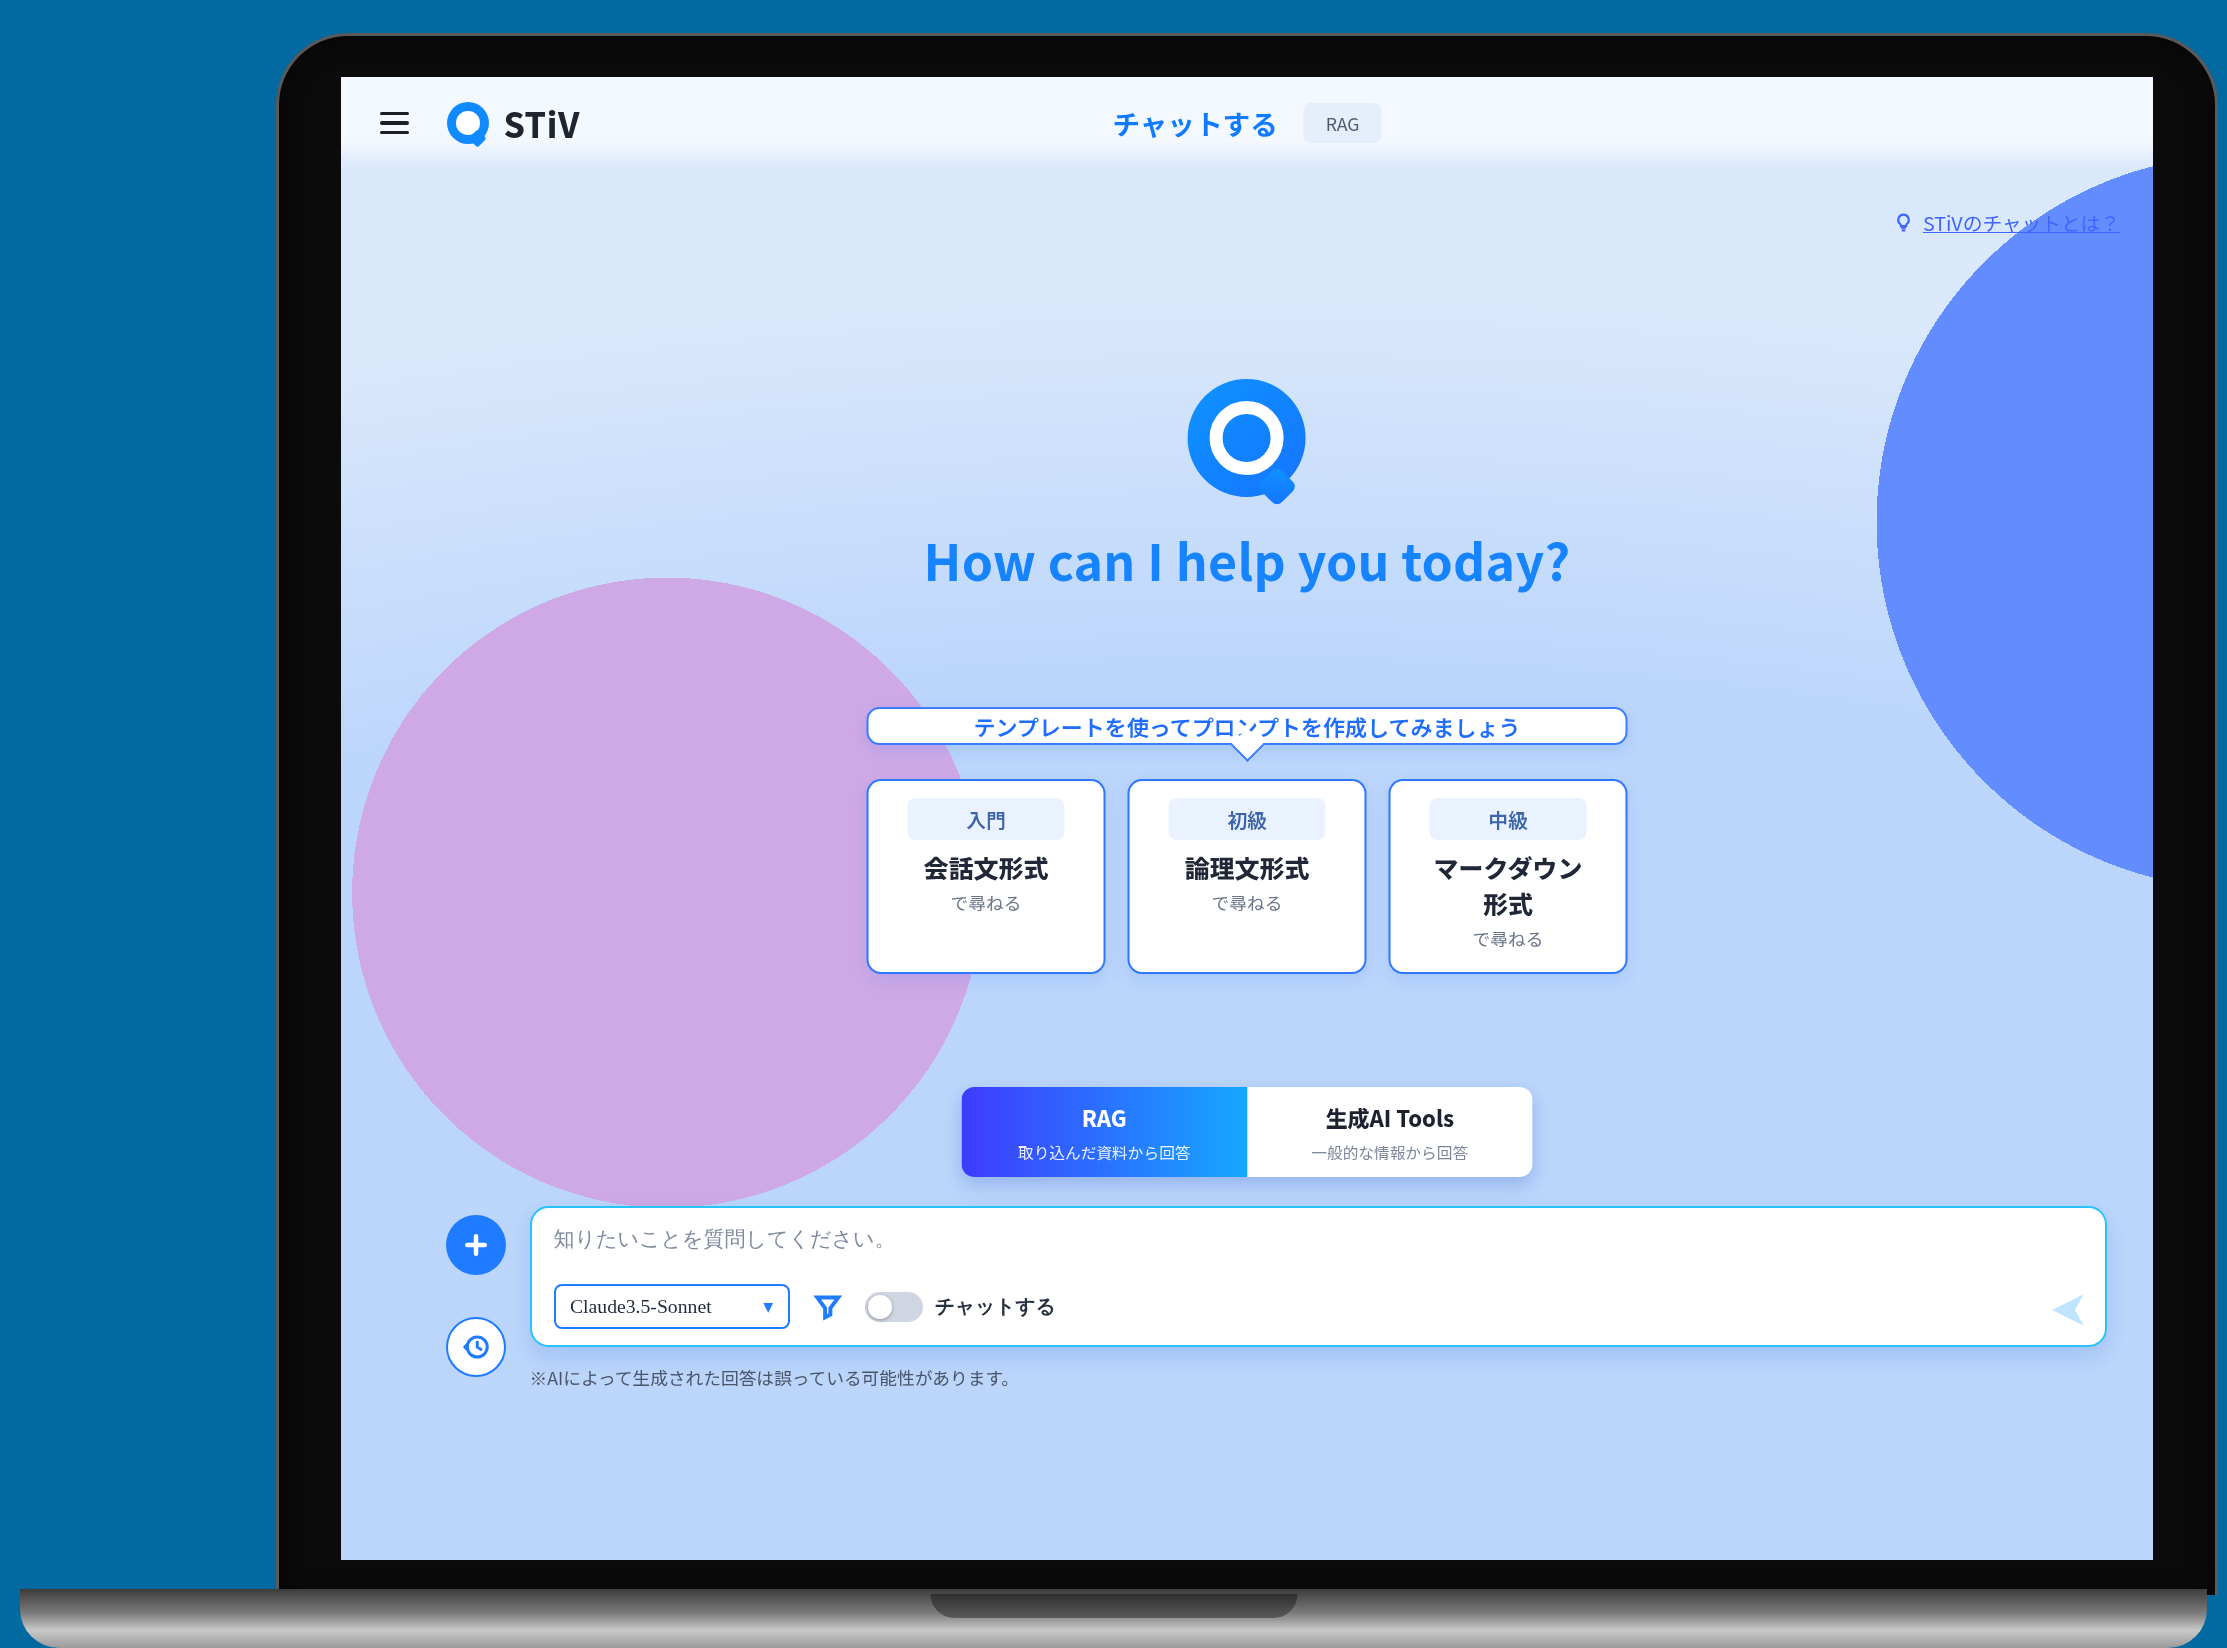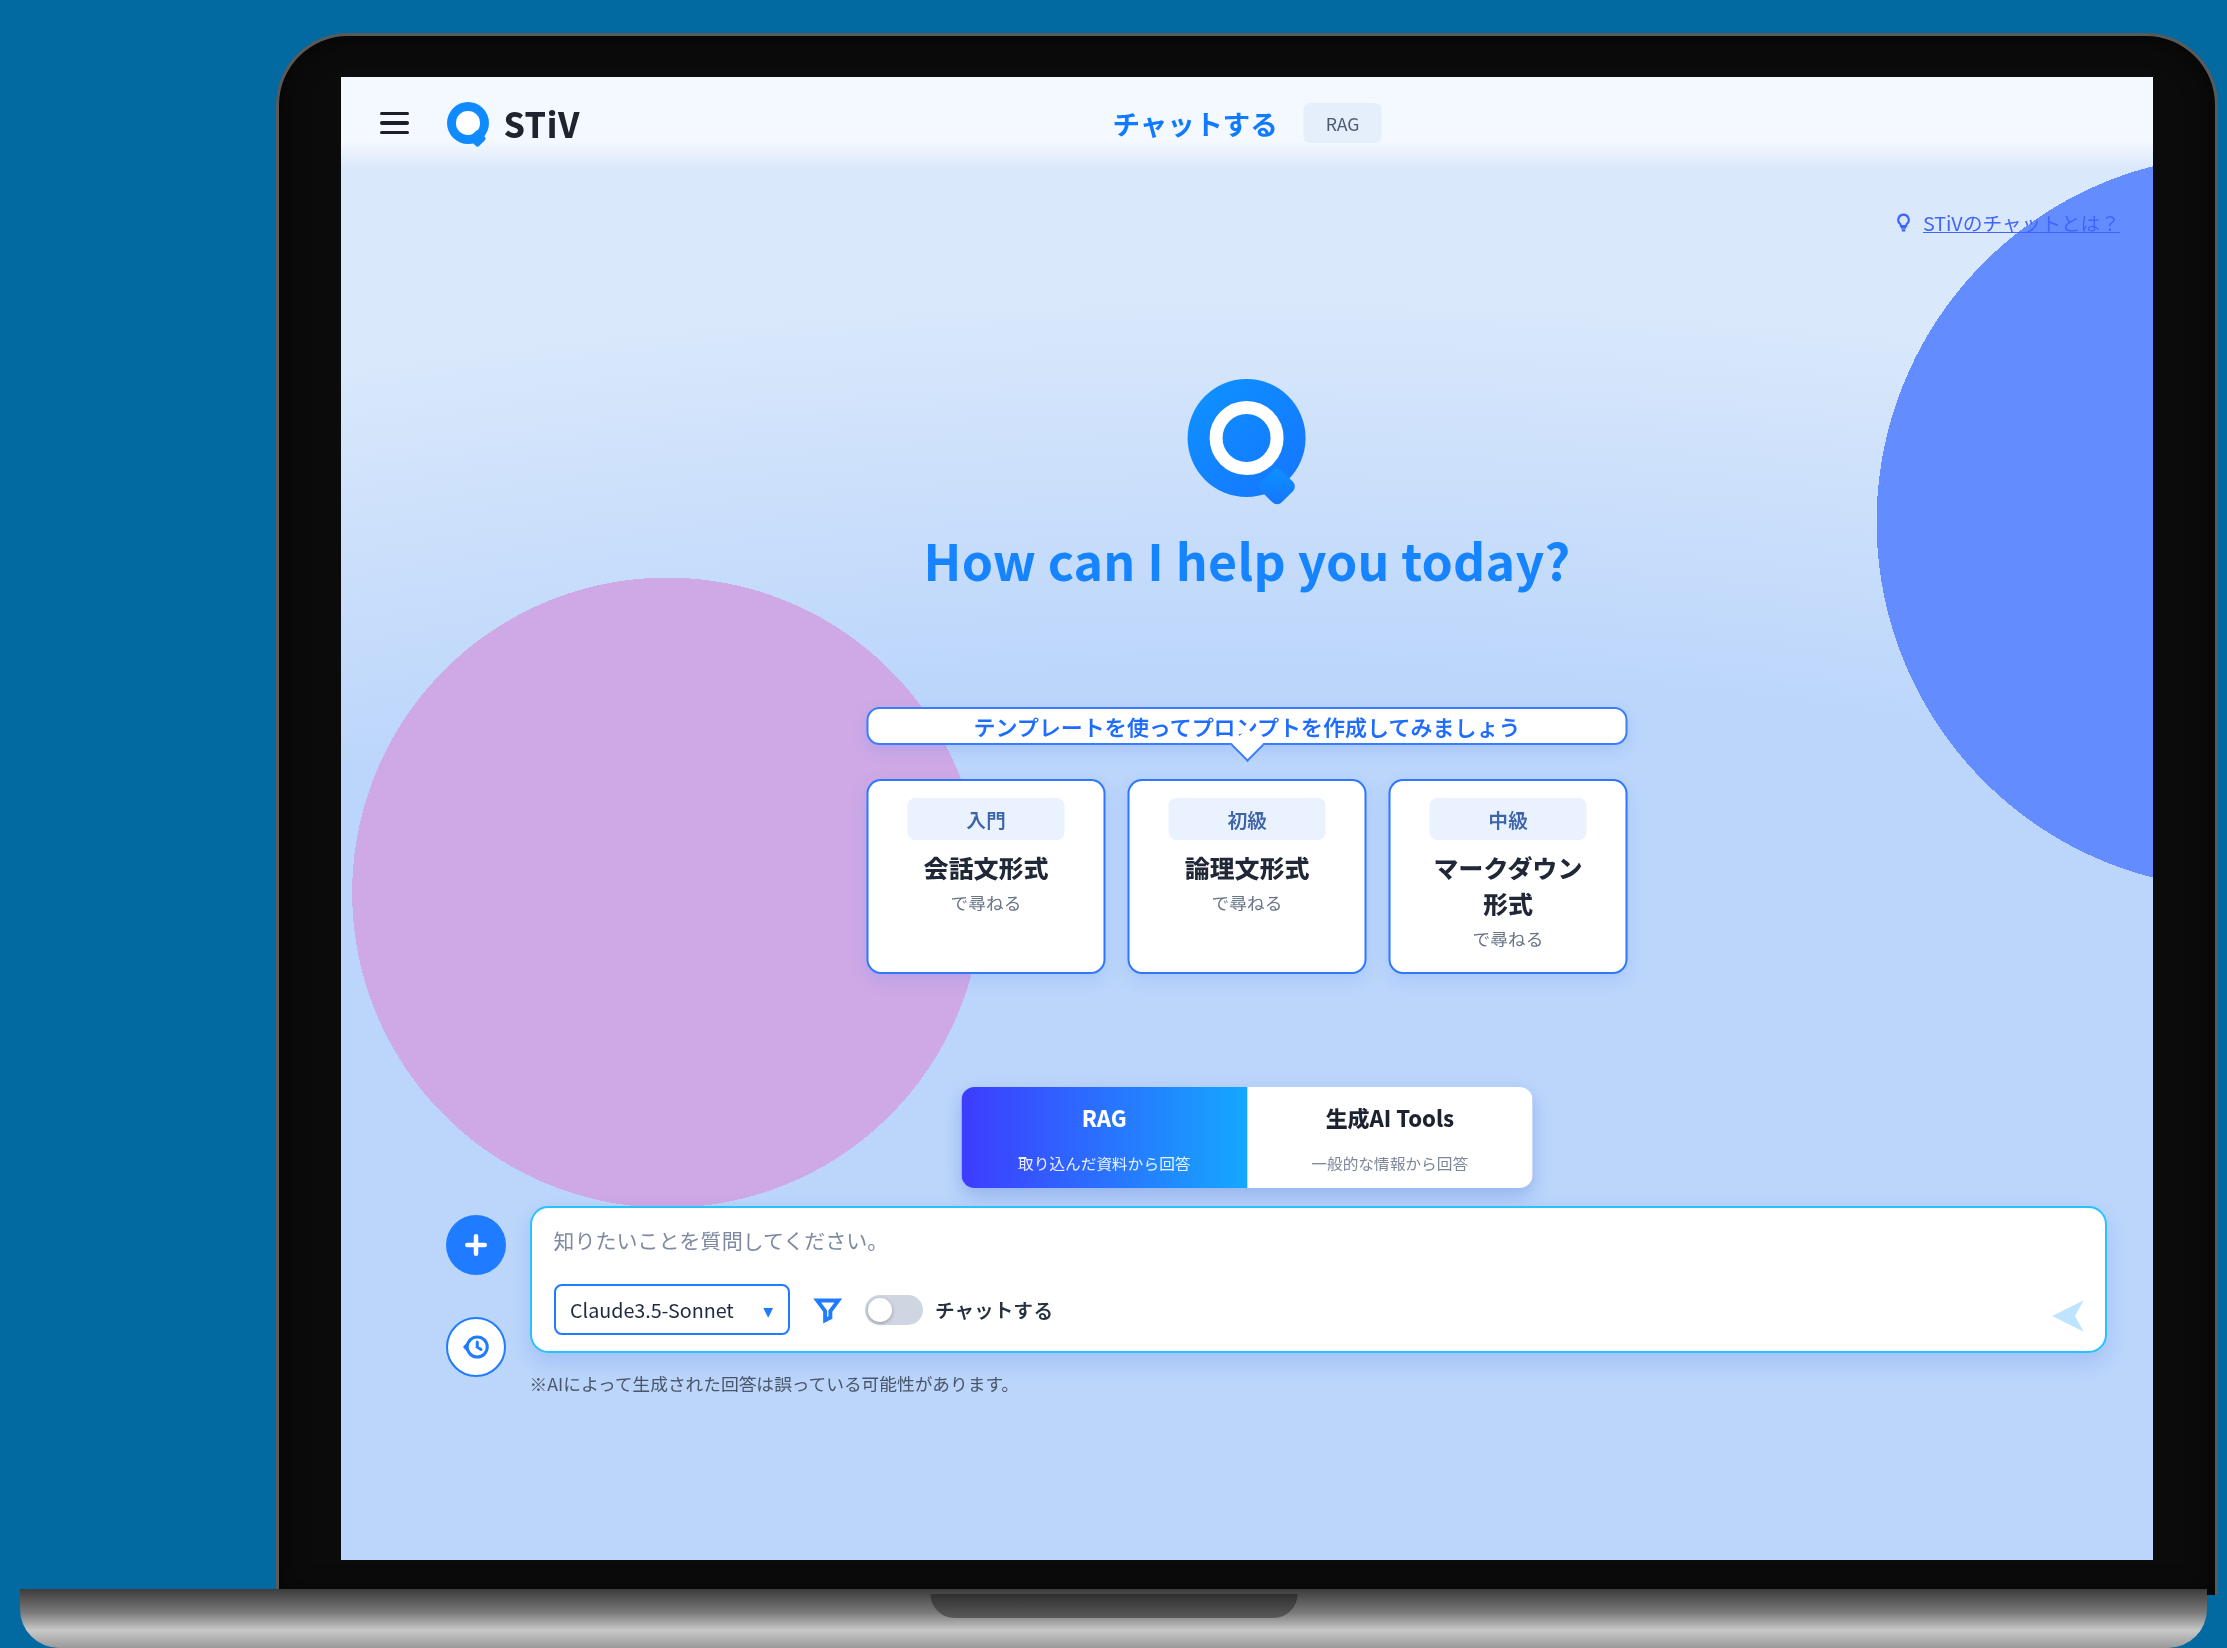--- a/index.html
+++ b/index.html
@@ -177,21 +177,21 @@
     position:absolute; left:50%; top:1010px; transform:translateX(-50%);
     display:flex; width:571px; border-radius:13px; overflow:hidden;
     box-shadow:0 7.9px 18.4px rgba(30,80,200,.25);
   }
   .mode {
     flex:1; padding:14.4px 13px 13px; text-align:center; cursor:pointer;
   }
   .mode-active { background:linear-gradient(90deg,#3e3bff,#15a8ff); color:#fff; }
   .mode-inactive { background:#fff; color:#1c2230; }
   .mode h4 { font-size:22px; font-weight:800; }
-  .mode p { font-size:15.7px; margin-top:19px; opacity:.9; }
+  .mode p { font-size:15.7px; margin-top:8px; opacity:.9; }
   .mode-inactive p { color:#6f7a8e; }
 
   
   .dock {
     position:absolute; left:105px; right:46px; top:1129px;
     display:flex; gap:23.6px; align-items:flex-start;
   }
   .dock-side { display:flex; flex-direction:column; gap:42px; margin-top:9.2px; }
   .circle-btn {
     width:60px; height:60px; border-radius:50%; display:flex; align-items:center; justify-content:center;
@@ -199,20 +199,21 @@
   }
   .circle-blue { background:#1f7bff; color:#fff; }
   .circle-white { background:#fff; border:2.6px solid #1f7bff; color:#1f7bff; }
   .circle-btn svg { width:30px; height:30px; }
 
   .input-wrap { flex:1; }
   .input-box {
     background:#fff; border:2.6px solid #29c2ff; border-radius:18.4px; padding:17px 22px 15.7px;
     box-shadow:0 9.2px 21px rgba(40,100,220,.18);
     position:relative;
+    font-family:Liberation Serif, serif;
   }
   .placeholder { color:#7d8aa0; font-size:21px; min-height:31.5px; }
   .input-row {
     display:flex; align-items:center; gap:22px; margin-top:27.6px;
   }
   .model-select {
     display:flex; align-items:center; justify-content:space-between;
     border:2px solid #1f7bff; border-radius:7.9px; padding:9.2px 14.4px; min-width:236px;
     color:#1f2a3e; font-size:19.7px; cursor:pointer;
   }

